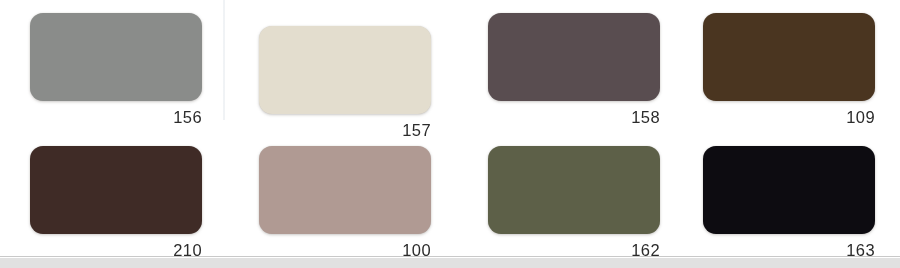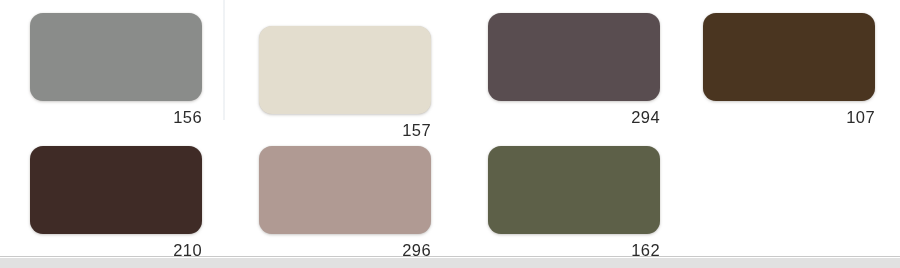--- a/index.html
+++ b/index.html
@@ -99,43 +99,47 @@
       <div class="swatch-label" style="color: rgb(43, 43, 43); width: 172px; top: 92px;">156</div>
     </div>
 
     <div class="swatch-cell" id="cell-1" style="left: 259px; top: 26px; width: 172px;">
       <div class="swatch-chip" id="chip-1" style="width: 172px; height: 88px; background: rgb(227, 221, 206);"></div>
       <div class="swatch-label" style="color: rgb(43, 43, 43); width: 172px; top: 92px;">157</div>
     </div>
 
     <div class="swatch-cell" id="cell-2" style="left: 488px; top: 13px; width: 172px;">
       <div class="swatch-chip" id="chip-2" style="width: 172px; height: 88px; background: rgb(89, 77, 80);"></div>
-      <div class="swatch-label" style="color: rgb(43, 43, 43); width: 172px; top: 92px;">294</div>
+      <div class="swatch-label" style="color: rgb(43, 43, 43); width: 172px; top: 92px;">158</div>
     </div>
 
     <div class="swatch-cell" id="cell-3" style="left: 703px; top: 13px; width: 172px;">
       <div class="swatch-chip" id="chip-3" style="width: 172px; height: 88px; background: rgb(74, 53, 32);"></div>
-      <div class="swatch-label" style="color: rgb(43, 43, 43); width: 172px; top: 92px;">107</div>
+      <div class="swatch-label" style="color: rgb(43, 43, 43); width: 172px; top: 92px;">109</div>
     </div>
 
     <div class="swatch-cell" id="cell-4" style="left: 30px; top: 146px; width: 172px;">
       <div class="swatch-chip" id="chip-4" style="width: 172px; height: 88px; background: rgb(63, 43, 38);"></div>
       <div class="swatch-label" style="color: rgb(43, 43, 43); width: 172px; top: 92px;">210</div>
     </div>
 
     <div class="swatch-cell" id="cell-5" style="left: 259px; top: 146px; width: 172px;">
       <div class="swatch-chip" id="chip-5" style="width: 172px; height: 88px; background: rgb(176, 154, 147);"></div>
-      <div class="swatch-label" style="color: rgb(43, 43, 43); width: 172px; top: 92px;">296</div>
+      <div class="swatch-label" style="color: rgb(43, 43, 43); width: 172px; top: 92px;">100</div>
     </div>
 
     <div class="swatch-cell" id="cell-6" style="left: 488px; top: 146px; width: 172px;">
       <div class="swatch-chip" id="chip-6" style="width: 172px; height: 88px; background: rgb(93, 96, 72);"></div>
       <div class="swatch-label" style="color: rgb(43, 43, 43); width: 172px; top: 92px;">162</div>
     </div>
 
+    <div class="swatch-cell" id="cell-7" style="left: 703px; top: 146px; width: 172px;">
+      <div class="swatch-chip" id="chip-7" style="width: 172px; height: 88px; background: rgb(13, 12, 17);"></div>
+      <div class="swatch-label" style="color: rgb(43, 43, 43); width: 172px; top: 92px;">163</div>
+    </div>
 
   </div>
 
   <div class="edge-streak" id="edge-streak-a" style="left: 223px;"></div>
 
   <div class="rule-line" id="bottom-rule" style="top: 256px; background: rgb(201, 201, 201);"></div>
   <div class="footer-band" id="footer-band" style="top: 258px; height: 10px; background: rgb(225, 225, 225);"></div>
 
 </div>
 

